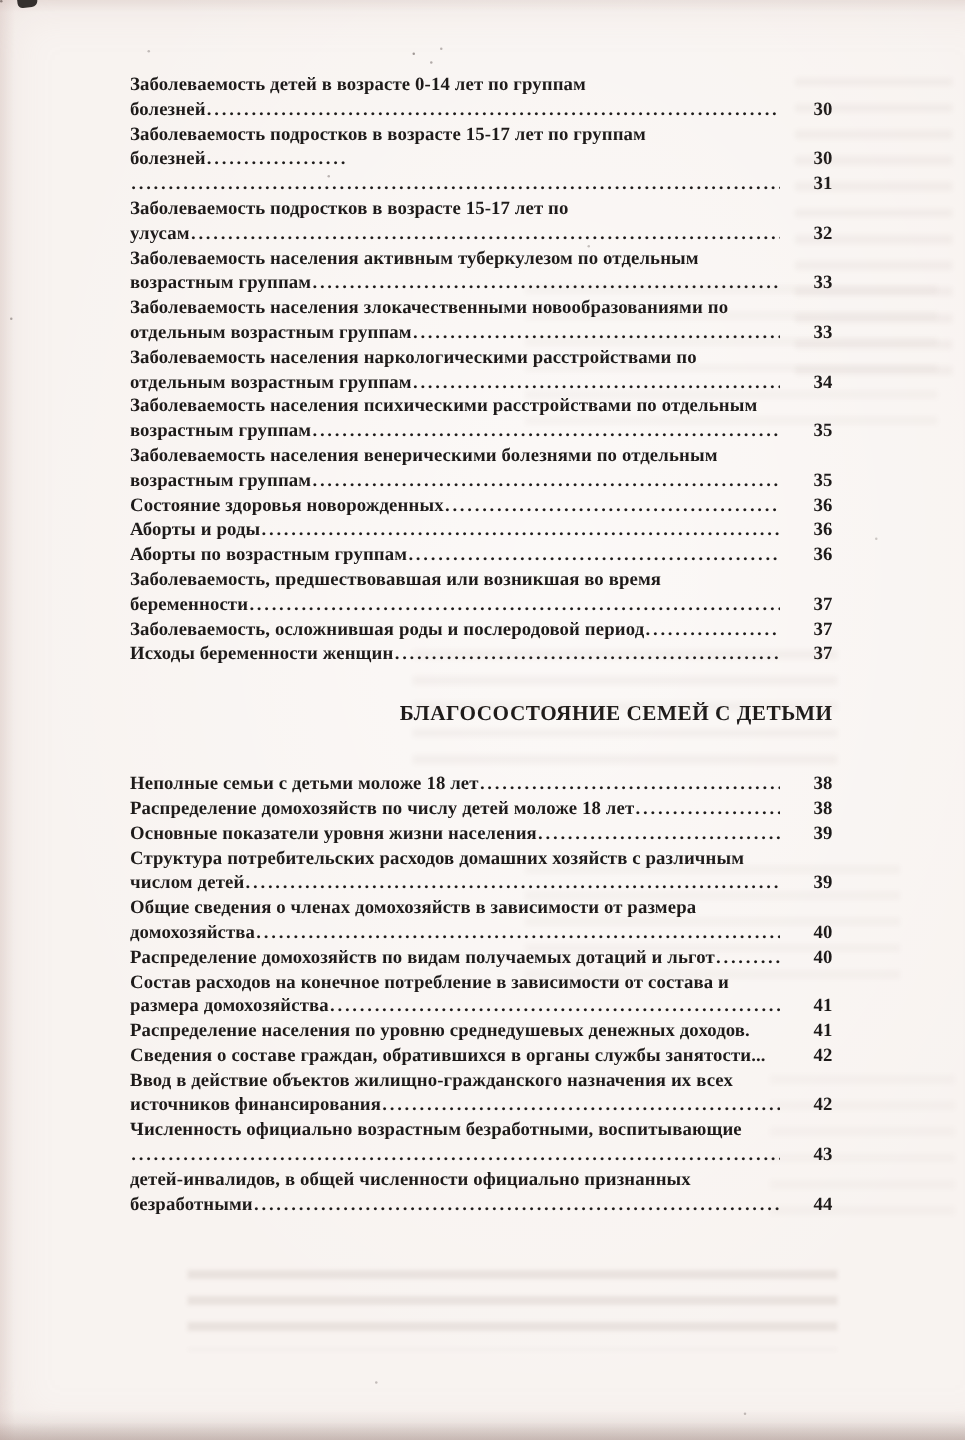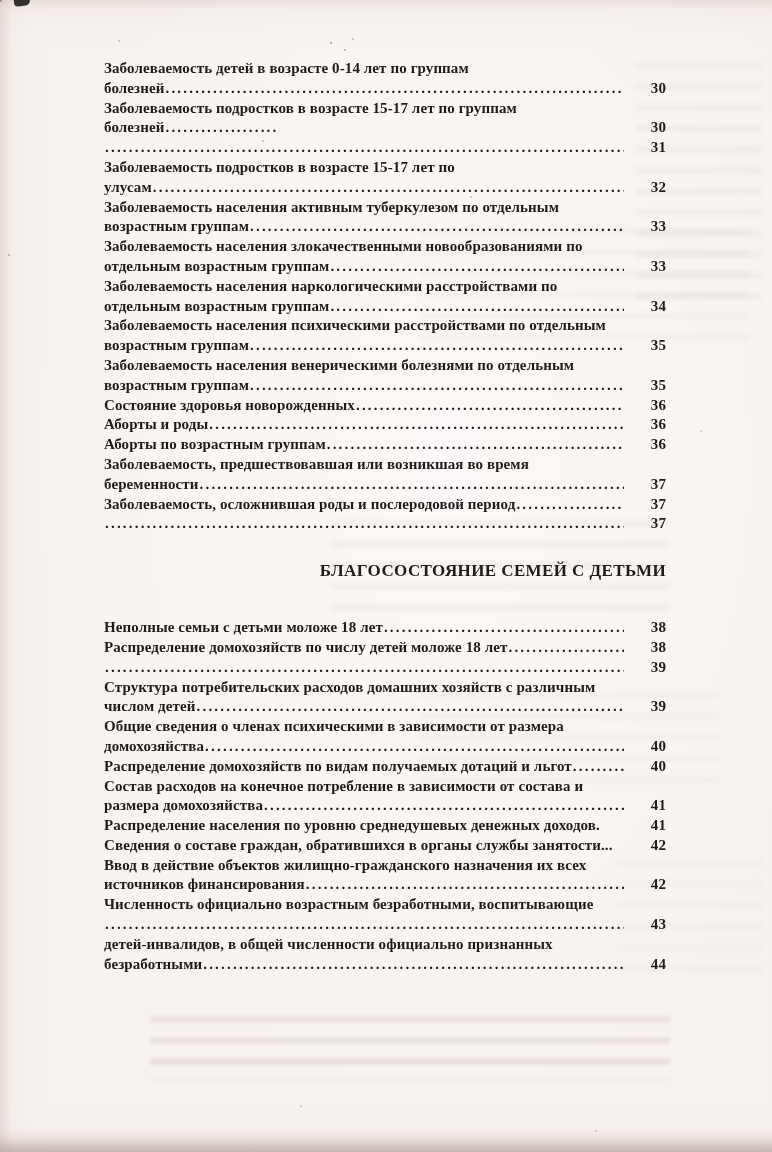--- a/index.html
+++ b/index.html
@@ -209,20 +209,21 @@
         <div class="toc-entry">
           <div class="toc-row leader-full">
             <span class="toc-text">Заболеваемость, осложнившая роды и послеродовой период</span>
             <span class="dots">........................................................................................................................................................................................................</span>
             <span class="spacer"></span>
             <span class="pagenum">37</span>
           </div>
         </div>
         <div class="toc-entry">
           <div class="toc-row leader-full">
+            <span class="toc-text">Исходы беременности женщин</span>
             <span class="dots">........................................................................................................................................................................................................</span>
             <span class="spacer"></span>
             <span class="pagenum">37</span>
           </div>
         </div>
       </div>
     <div class="section-heading">БЛАГОСОСТОЯНИЕ СЕМЕЙ С ДЕТЬМИ</div>
     <div>
         <div class="toc-entry">
           <div class="toc-row leader-full">
@@ -235,36 +236,37 @@
         <div class="toc-entry">
           <div class="toc-row leader-full">
             <span class="toc-text">Распределение домохозяйств по числу детей моложе 18 лет</span>
             <span class="dots">........................................................................................................................................................................................................</span>
             <span class="spacer"></span>
             <span class="pagenum">38</span>
           </div>
         </div>
         <div class="toc-entry">
           <div class="toc-row leader-full">
+            <span class="toc-text">Основные показатели уровня жизни населения</span>
             <span class="dots">........................................................................................................................................................................................................</span>
             <span class="spacer"></span>
             <span class="pagenum">39</span>
           </div>
         </div>
         <div class="toc-entry">
           <div class="toc-line">Структура потребительских расходов домашних хозяйств с различным</div>
           <div class="toc-row leader-full">
             <span class="toc-text">числом детей</span>
             <span class="dots">........................................................................................................................................................................................................</span>
             <span class="spacer"></span>
             <span class="pagenum">39</span>
           </div>
         </div>
         <div class="toc-entry">
-          <div class="toc-line">Общие сведения о членах психическими в зависимости от размера</div>
+          <div class="toc-line">Общие сведения о членах домохозяйств в зависимости от размера</div>
           <div class="toc-row leader-full">
             <span class="toc-text">домохозяйства</span>
             <span class="dots">........................................................................................................................................................................................................</span>
             <span class="spacer"></span>
             <span class="pagenum">40</span>
           </div>
         </div>
         <div class="toc-entry">
           <div class="toc-row leader-full">
             <span class="toc-text">Распределение домохозяйств по видам получаемых дотаций и льгот</span>

